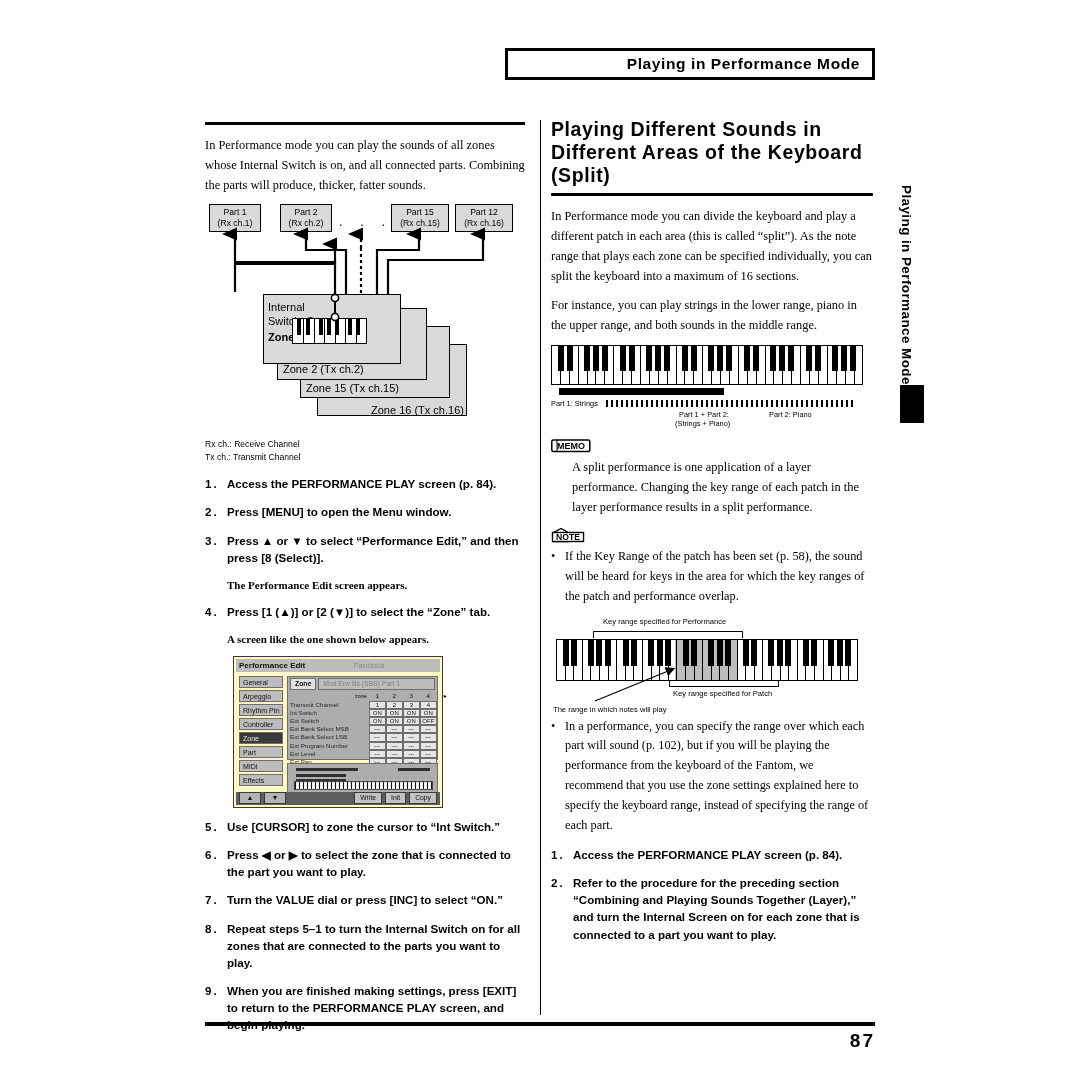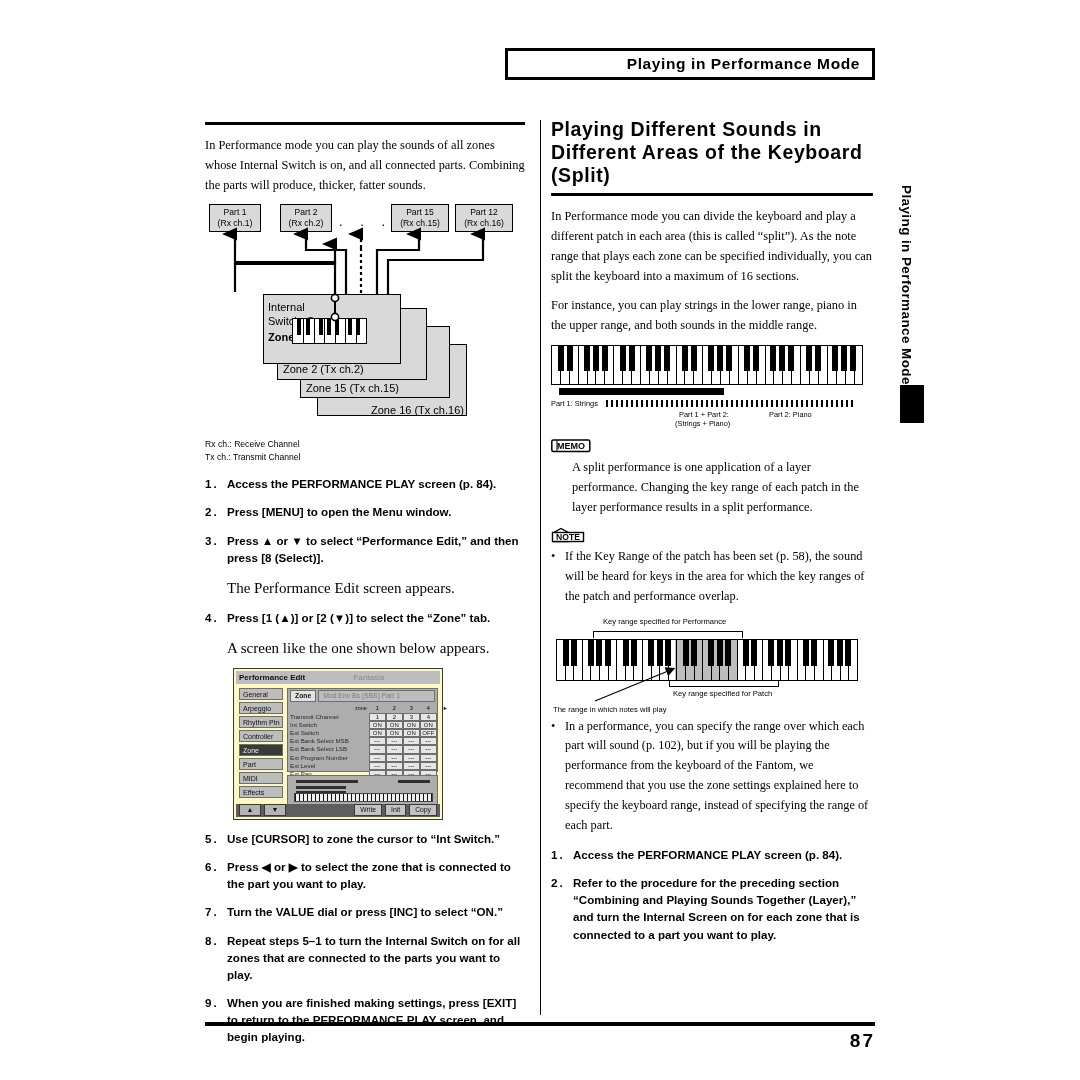--- a/index.html
+++ b/index.html
@@ -58,22 +58,22 @@
 
   
   .step{
     display:flex; margin:0 0 11px 0;
     font-family:"Liberation Sans", sans-serif;
     font-weight:bold; font-size:11.6px; line-height:1.48;
   }
   .step .num{ width:22px; flex:0 0 22px; letter-spacing:2px;}
   .step .txt{ flex:1; }
   .sub{
-    font-family:"Liberation Serif", serif; font-weight:normal;
-    font-size:15px; line-height:1.5; margin:3px 0 0 22px;
+    font-family:"Liberation Serif", serif; font-weight:bold;
+    font-size:11px; line-height:1.5; margin:3px 0 0 22px;
   }
 
   
   .bullet{
     display:flex; margin:0 0 9px 0;
     font-family:"Liberation Serif", serif; font-size:12.3px; line-height:1.62;
   }
   .bullet .dot{ width:14px; flex:0 0 14px; }
   .bullet .btxt{ flex:1; }
 

